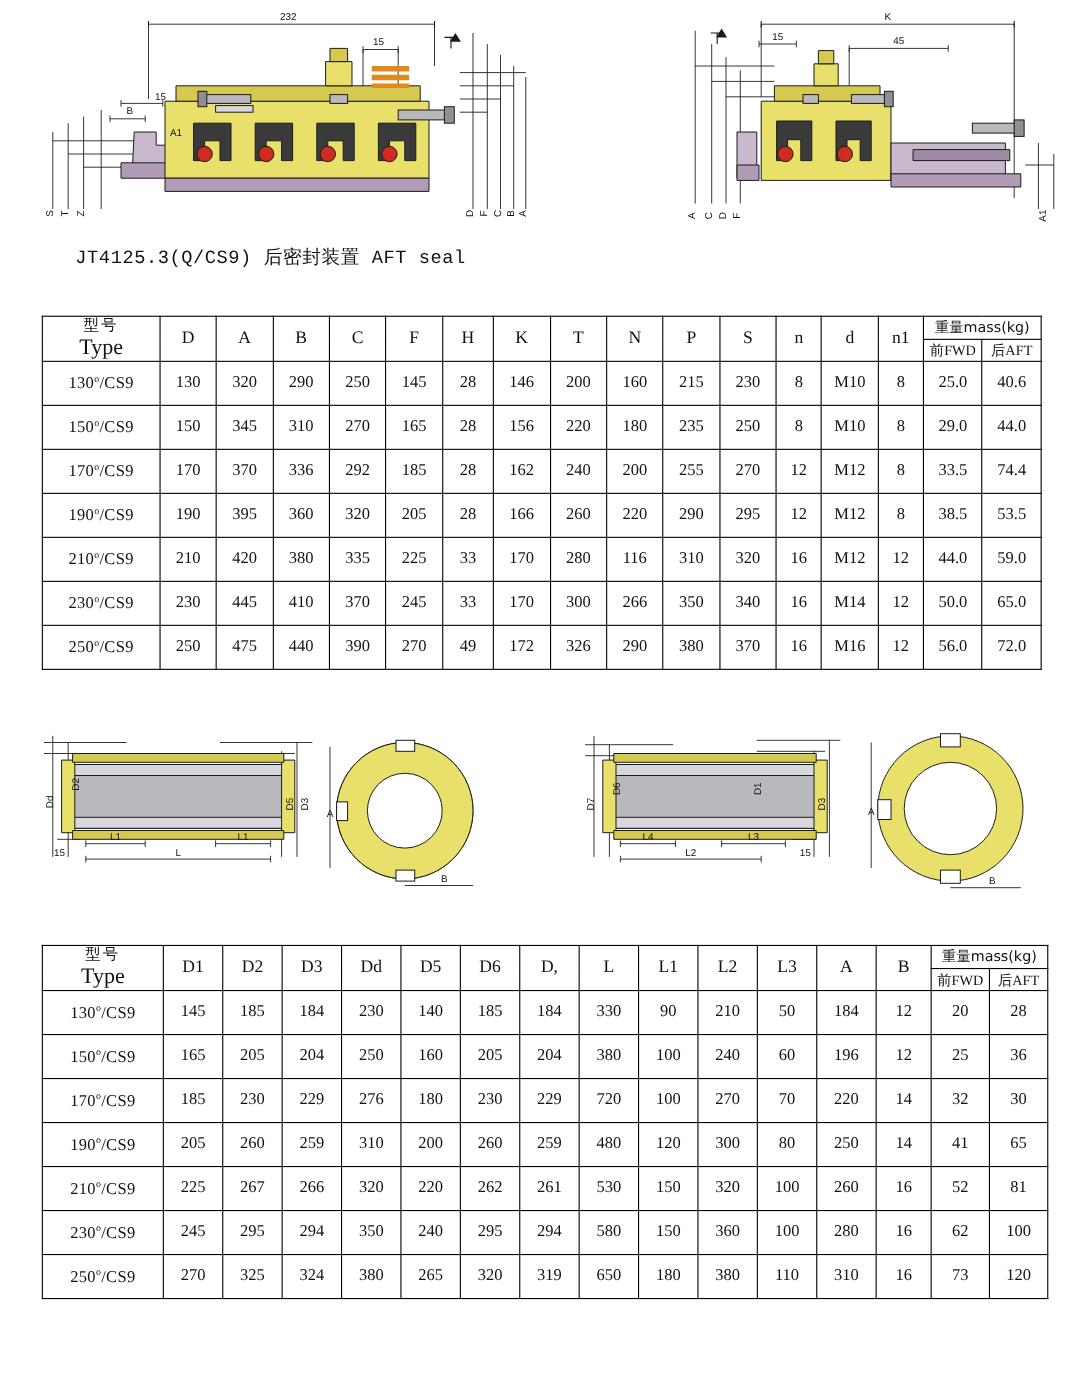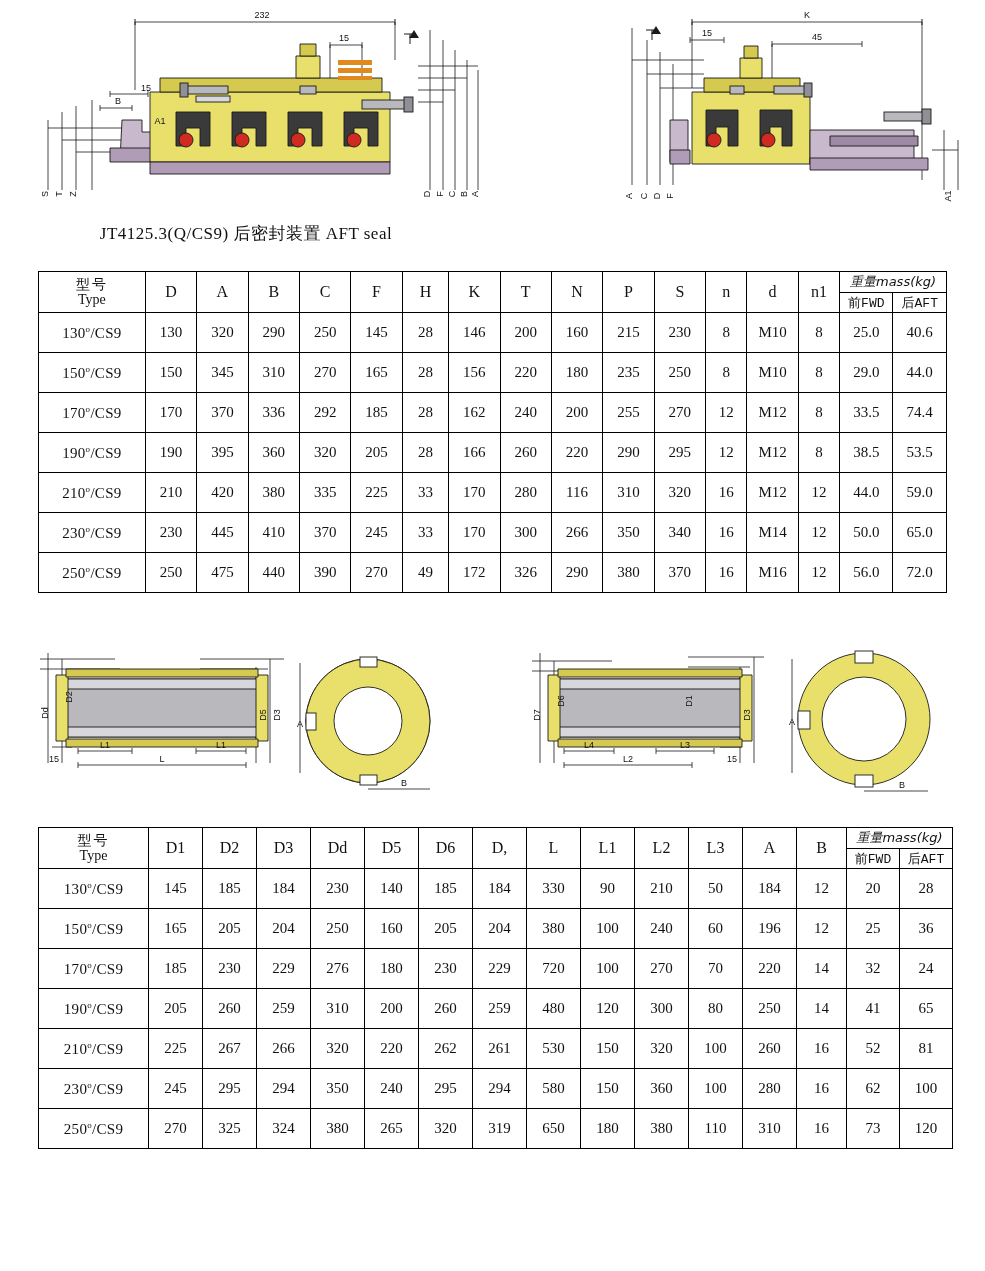--- a/index.html
+++ b/index.html
@@ -27,40 +27,41 @@
     display: flex;
     width: 985px;
   }
   .fig-cell {
     width: 492px;
     position: relative;
   }
 
   .fig-caption {
     text-align: center;
-    font-family: Liberation Serif, serif;
+    font-family: Liberation Mono, monospace;
     font-size: 17px;
     letter-spacing: 0.5px;
     color: #111;
     white-space: nowrap;
   }
 
   
   .tbl-wrap {
     padding: 0 38px;
     box-sizing: border-box;
     width: 985px;
   }
   table.spec {
     border-collapse: collapse;
     width: 909px;
     table-layout: fixed;
     font-family: "Liberation Serif", serif;
     font-size: 15px;
     color: #111;
+    margin-top: 16px;
   }
   table.spec th, table.spec td {
     border: 1px solid #000;
     text-align: center;
     vertical-align: middle;
     padding: 0;
     height: 39px;
     font-weight: normal;
   }
   table.spec td.type {
@@ -69,30 +70,29 @@
   }
   .type sup {
     font-size: 9px;
     vertical-align: super;
   }
   .hdr-type {
     line-height: 1.15;
     font-size: 15px;
   }
   .hdr-type .cn { display:block; font-family: "DejaVu Sans", sans-serif; font-size: 14px; letter-spacing:2px;}
-  .hdr-type .en { display:block; font-size: 14px; }
+  .hdr-type .en { display:block; font-size: 20px; }
   .mass-top {
     height: 20px !important;
     font-family: "DejaVu Sans", sans-serif;
     font-size: 13px;
-    font-style: italic;
   }
   .mass-sub {
     height: 19px !important;
-    font-family: Liberation Mono, monospace;
+    font-family: Liberation Serif, serif;
     font-size: 13px;
   }
   .letter { font-family: "Liberation Serif", serif; font-size: 16px; }
   .gap-b { height: 26px; }
   .gap-c { height: 30px; }
 
   
   .draw { display:block; }
   .dimtxt {
     font-family: "Liberation Sans", sans-serif;
@@ -683,21 +683,21 @@
           <td>180</td>
           <td>230</td>
           <td>229</td>
           <td>720</td>
           <td>100</td>
           <td>270</td>
           <td>70</td>
           <td>220</td>
           <td>14</td>
           <td>32</td>
-          <td>24</td>
+          <td>30</td>
         </tr>
         <tr>
           <td class="type"><span>190</span><sup>o</sup><span>/CS9</span></td>
           <td>205</td>
           <td>260</td>
           <td>259</td>
           <td>310</td>
           <td>200</td>
           <td>260</td>
           <td>259</td>

